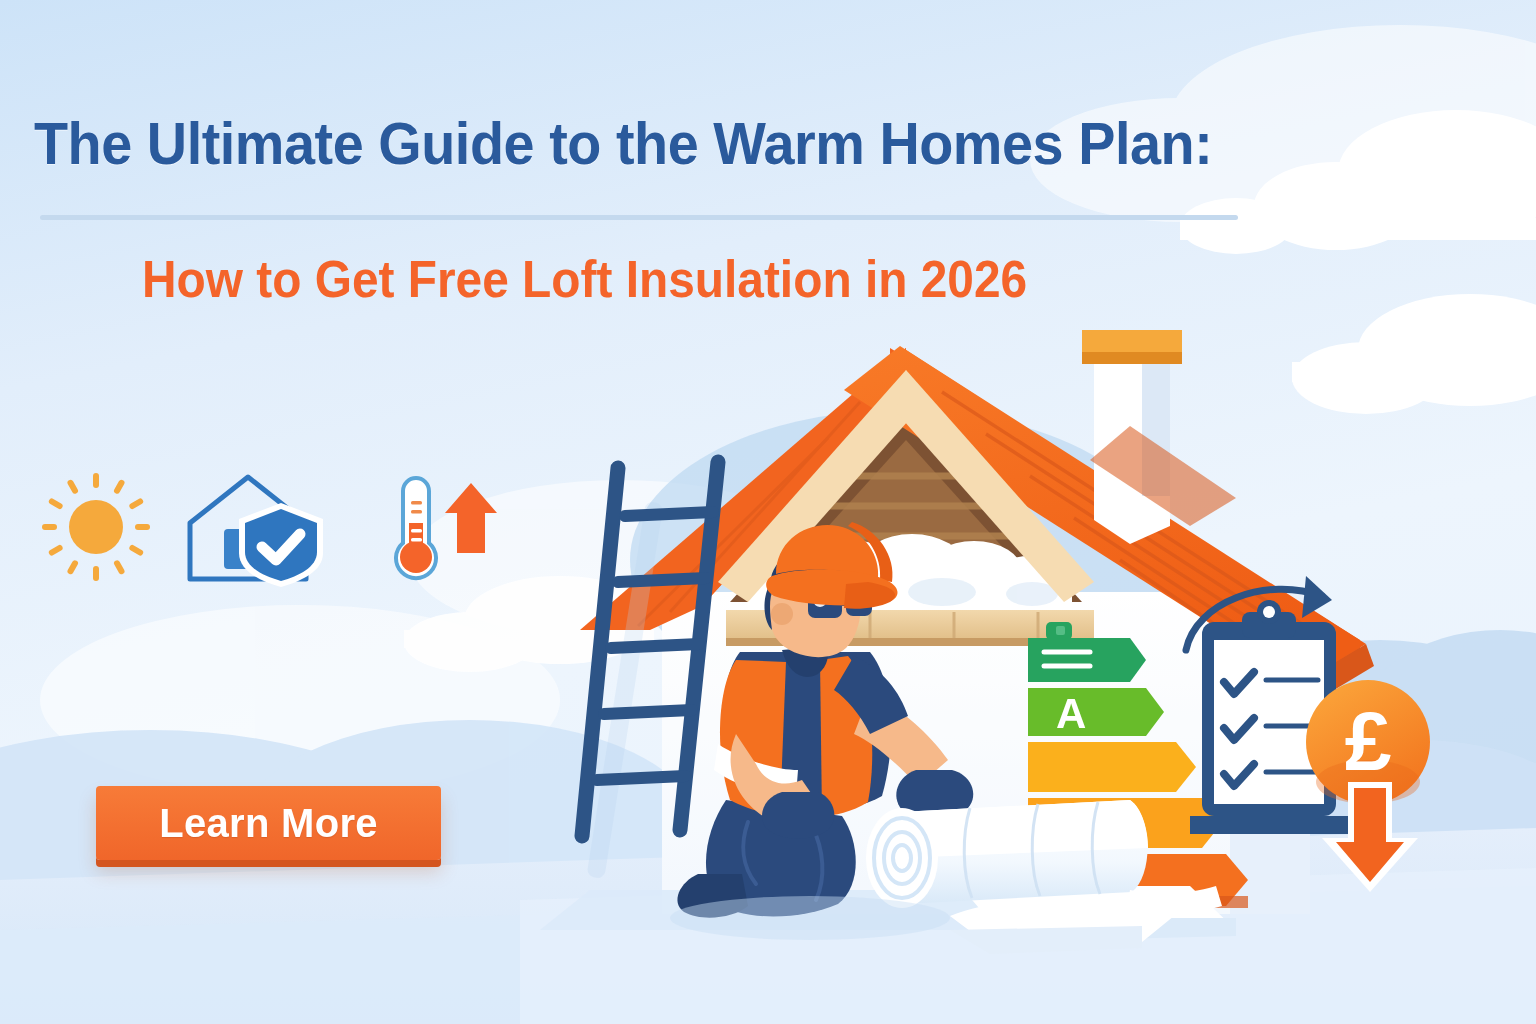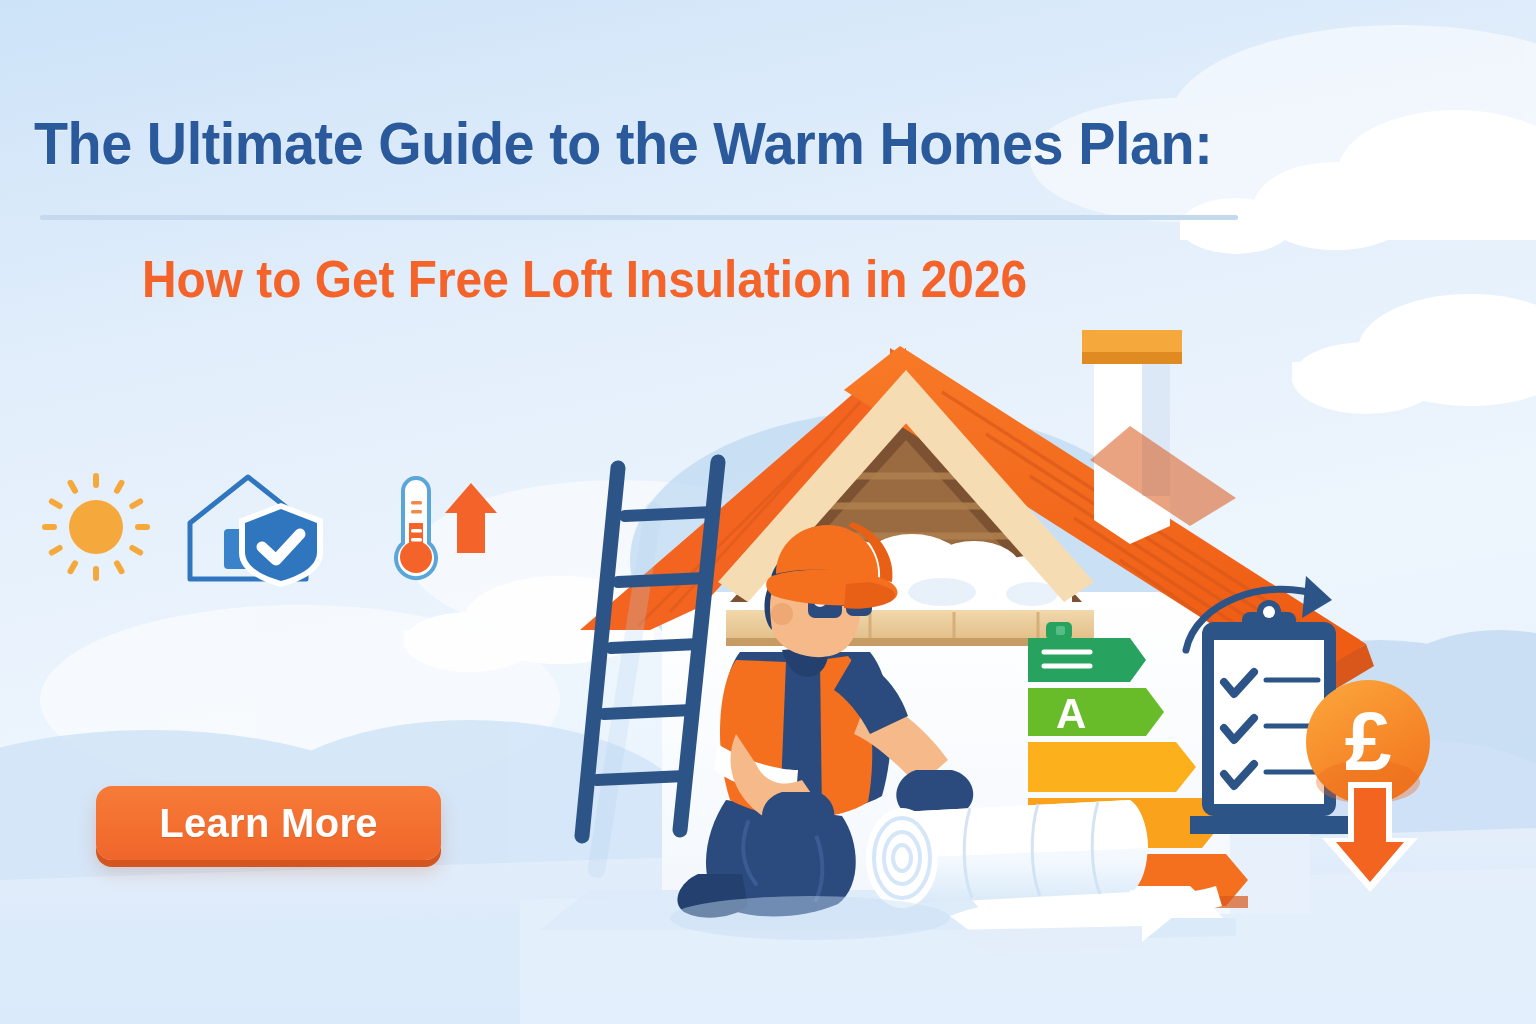--- a/index.html
+++ b/index.html
@@ -50,21 +50,21 @@
   
   #homeShieldIcon{position:absolute;left:150px;top:12px;width:160px;height:120px;}
 
   
   #thermoIcon{position:absolute;left:345px;top:6px;width:130px;height:130px;}
 
   
   #learnMoreBtn{
     position:absolute;left:96px;top:786px;width:345px;height:74px;
     background:linear-gradient(180deg,#f77b38 0%,#f0662a 100%);
-    border-radius:16px;border:none;
+    border-radius:4px;border:none;
     box-shadow:0 7px 0 #d4551f, 0 12px 18px rgba(180,80,30,.22);
     color:#fff;font-family:"Liberation Sans Narrow","Liberation Sans",sans-serif;
     font-weight:700;font-size:40px;letter-spacing:.3px;
     cursor:pointer;display:flex;align-items:center;justify-content:center;
     text-shadow:0 1px 1px rgba(150,60,20,.25);
   }
 
   
   #illo{position:absolute;left:430px;top:330px;width:1106px;height:694px;}
   #illo svg{display:block;width:1106px;height:694px;}

